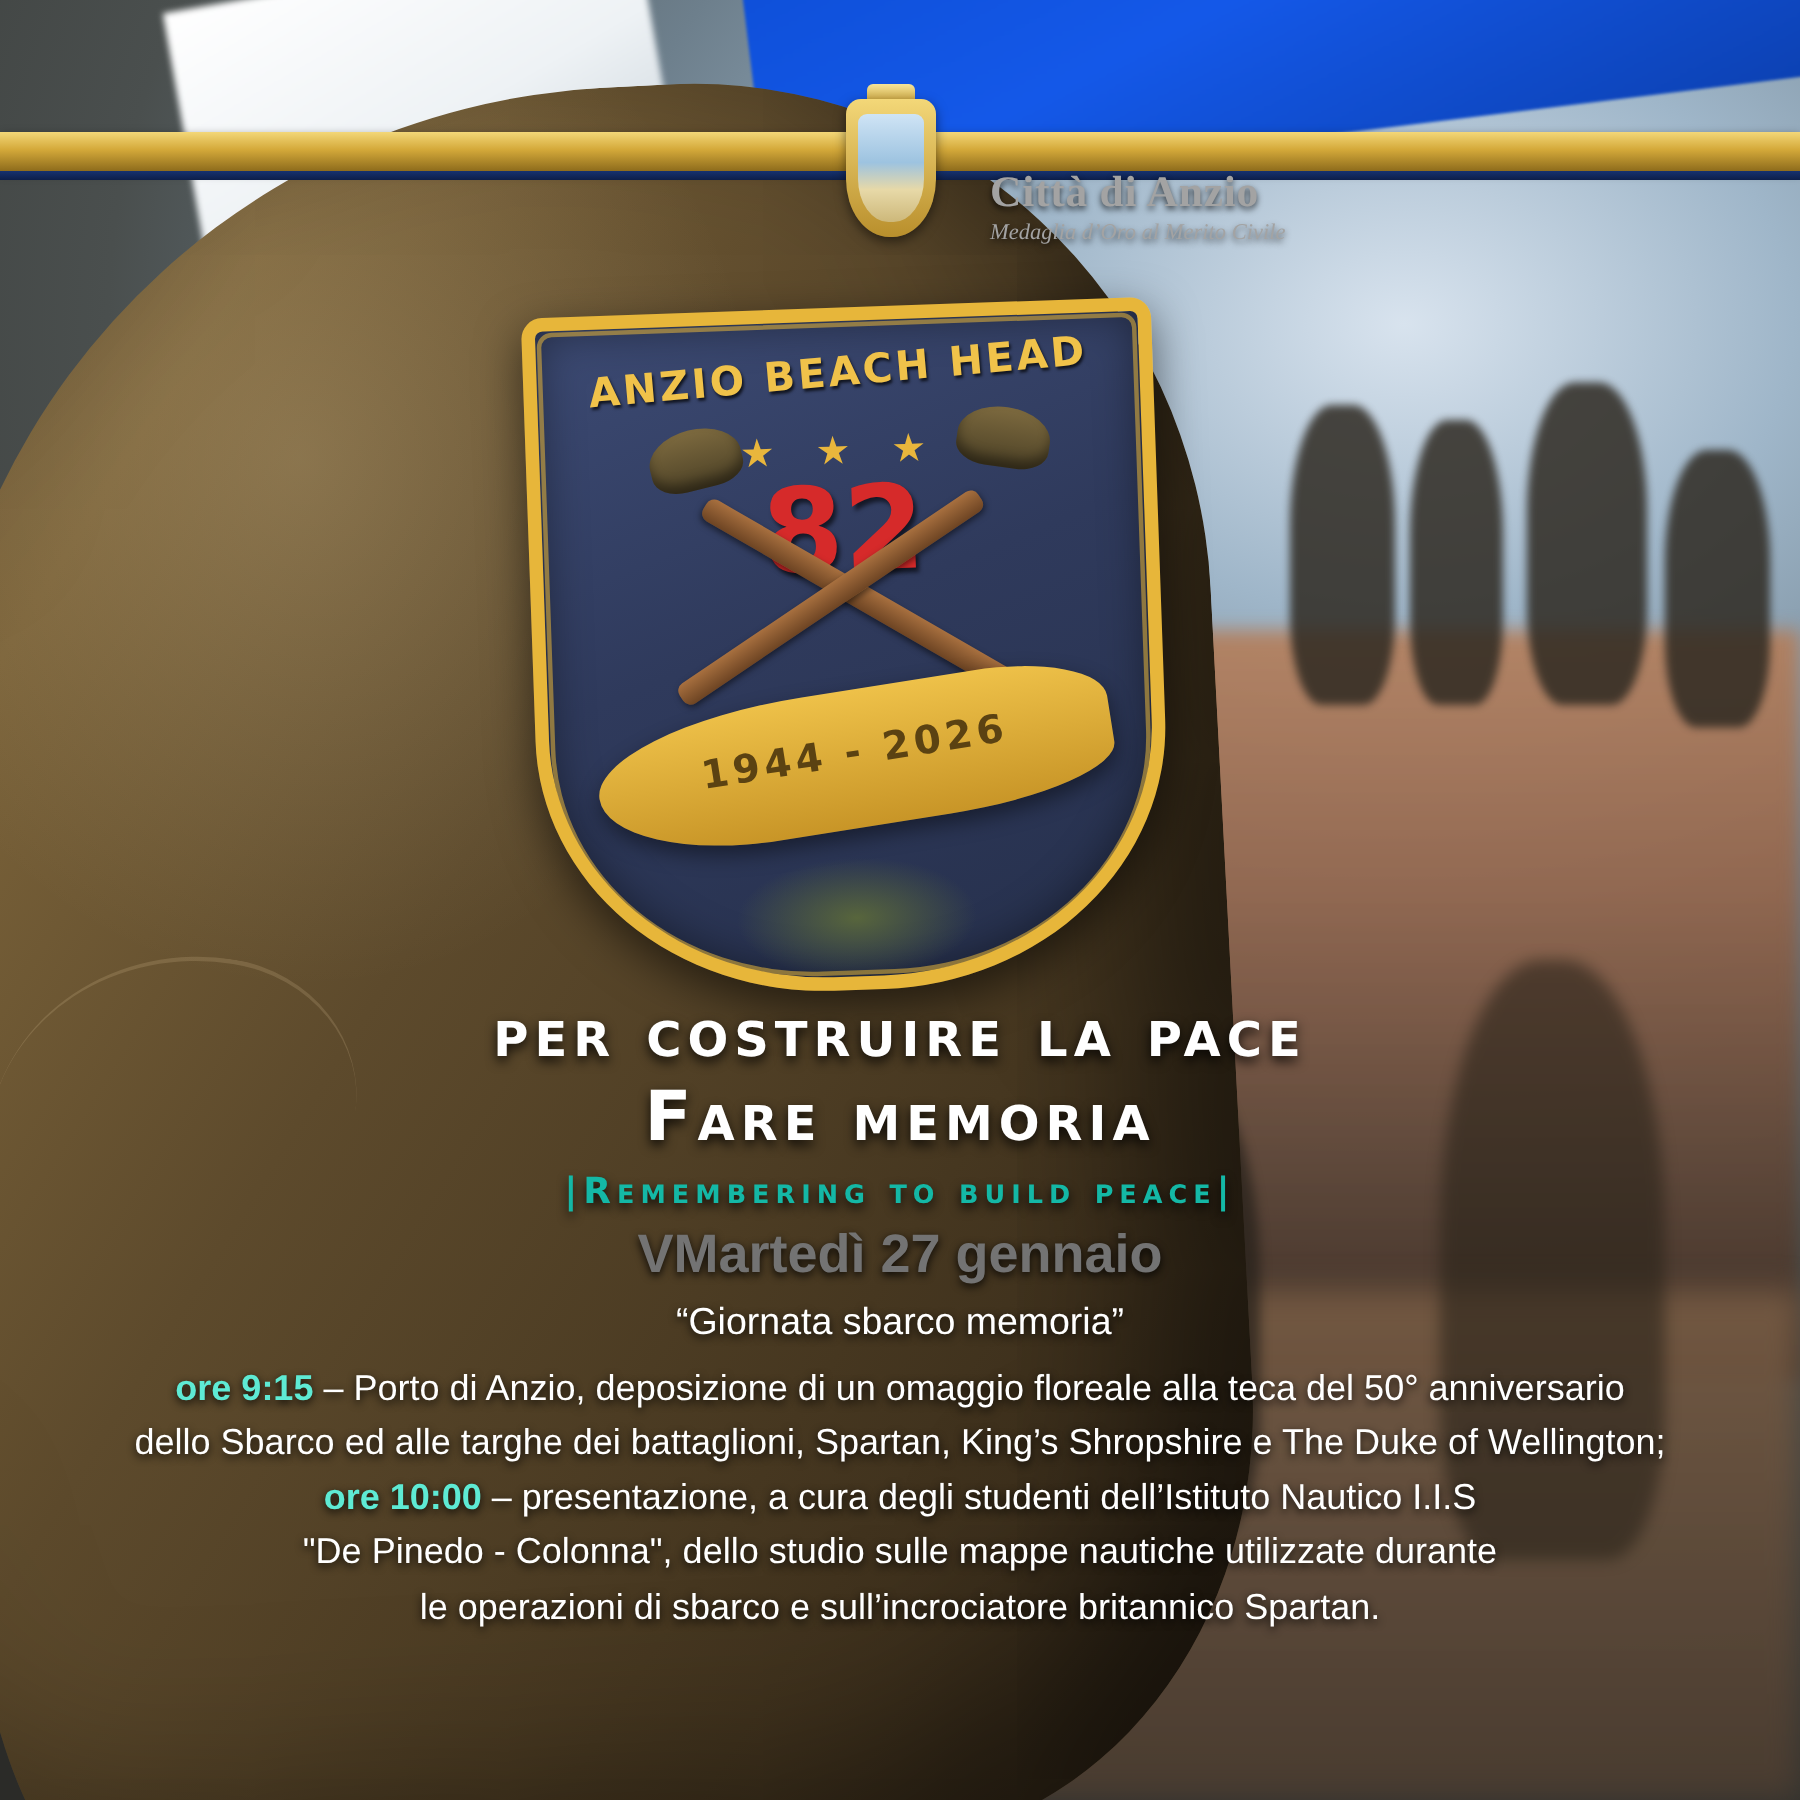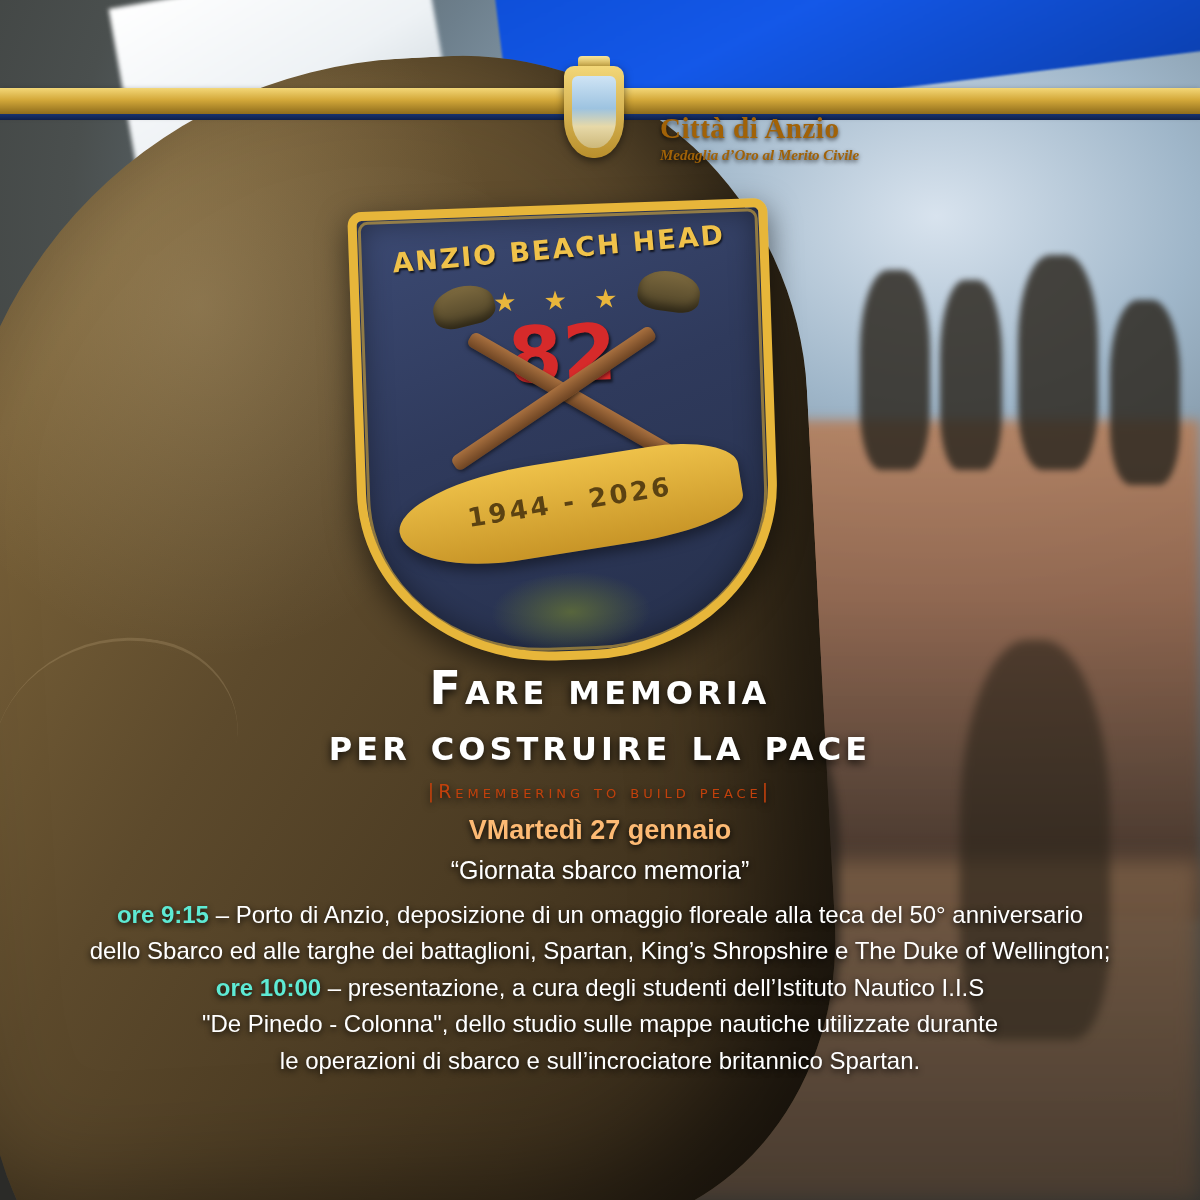--- a/index.html
+++ b/index.html
@@ -153,56 +153,56 @@
     position:absolute;left:12px;top:24px;width:44px;height:72px;
     background:linear-gradient(180deg,#cfe4f5 0%,#9dc3e0 45%,#e7d9a8 70%,#cdb87a 100%);
     border-radius:6px 6px 46% 46%/6px 6px 40% 40%;
   }
   .crest-crown{
     position:absolute;left:18px;top:4px;width:32px;height:14px;
     background:linear-gradient(180deg,#f6e49a,#c49a2c);
     border-radius:4px;
   }
   .brand{
-    position:absolute;left:660px;top:112px;width:440px;color:#a16207;
+    position:absolute;left:660px;top:112px;width:440px;color:#a3a3a3;
   }
   .brand-title{
     font-family:"Liberation Serif", serif;font-weight:bold;font-size:29px;
     letter-spacing:.5px;text-shadow:0 2px 4px rgba(0,0,0,.7);
   }
   .brand-sub{
     font-family:"Liberation Serif", serif;font-style:italic;font-size:15px;
-    margin-top:2px;text-shadow:0 2px 4px rgba(0,0,0,.7);font-weight:bold;
+    margin-top:2px;text-shadow:0 2px 4px rgba(0,0,0,.7);
   }
 
   
   .headline{
     position:absolute;left:0;top:660px;width:1200px;text-align:center;
   }
   .h1{
     font-family:"DejaVu Sans", sans-serif;font-weight:bold;
     font-size:46px;letter-spacing:4px;color:#ffffff;
     text-shadow:0 3px 8px rgba(0,0,0,.85);
     line-height:1.22;
     font-variant:small-caps;
   }
   .h2{
     margin-top:8px;
-    font-family:"DejaVu Sans", sans-serif;font-weight:normal;
-    font-size:19px;letter-spacing:4px;color:#c2410c;
+    font-family:"DejaVu Sans", sans-serif;font-weight:bold;
+    font-size:24px;letter-spacing:4px;color:#14b8a6;
     text-shadow:0 3px 7px rgba(0,0,0,.85);
     font-variant:small-caps;
   }
 
   
   .program{
     position:absolute;left:40px;top:815px;width:1120px;text-align:center;color:#ffffff;
   }
   .p-date{
-    font-size:27px;font-weight:bold;color:#fdba74;
+    font-size:36px;font-weight:bold;color:#737373;
     text-shadow:0 2px 6px rgba(0,0,0,.9);
     margin-bottom:10px;
   }
   .p-sub{
     font-size:25px;color:#ffffff;margin-bottom:12px;
     text-shadow:0 2px 6px rgba(0,0,0,.9);
   }
   .p-line{
     font-size:24px;line-height:1.52;color:#ffffff;
     text-shadow:0 2px 6px rgba(0,0,0,.9);
@@ -252,22 +252,22 @@
     <div class="crest-crown"></div>
     <div class="crest-body"></div>
     <div class="crest-field"></div>
   </div>
   <div class="brand">
     <div class="brand-title">Città di Anzio</div>
     <div class="brand-sub">Medaglia d’Oro al Merito Civile</div>
   </div>
 
   <div class="headline">
+    <div class="h1">per costruire la pace</div>
     <div class="h1">Fare memoria</div>
-    <div class="h1">per costruire la pace</div>
     <div class="h2">|Remembering to build peace|</div>
   </div>
 
   <div class="program">
     <div class="p-date">VMartedì 27 gennaio</div>
     <div class="p-sub">“Giornata sbarco memoria”</div>
 
     <div class="p-line">
       <span class="hour">ore 9:15</span>
       <span>– Porto di Anzio, deposizione di un omaggio floreale  alla teca del 50° anniversario</span>

